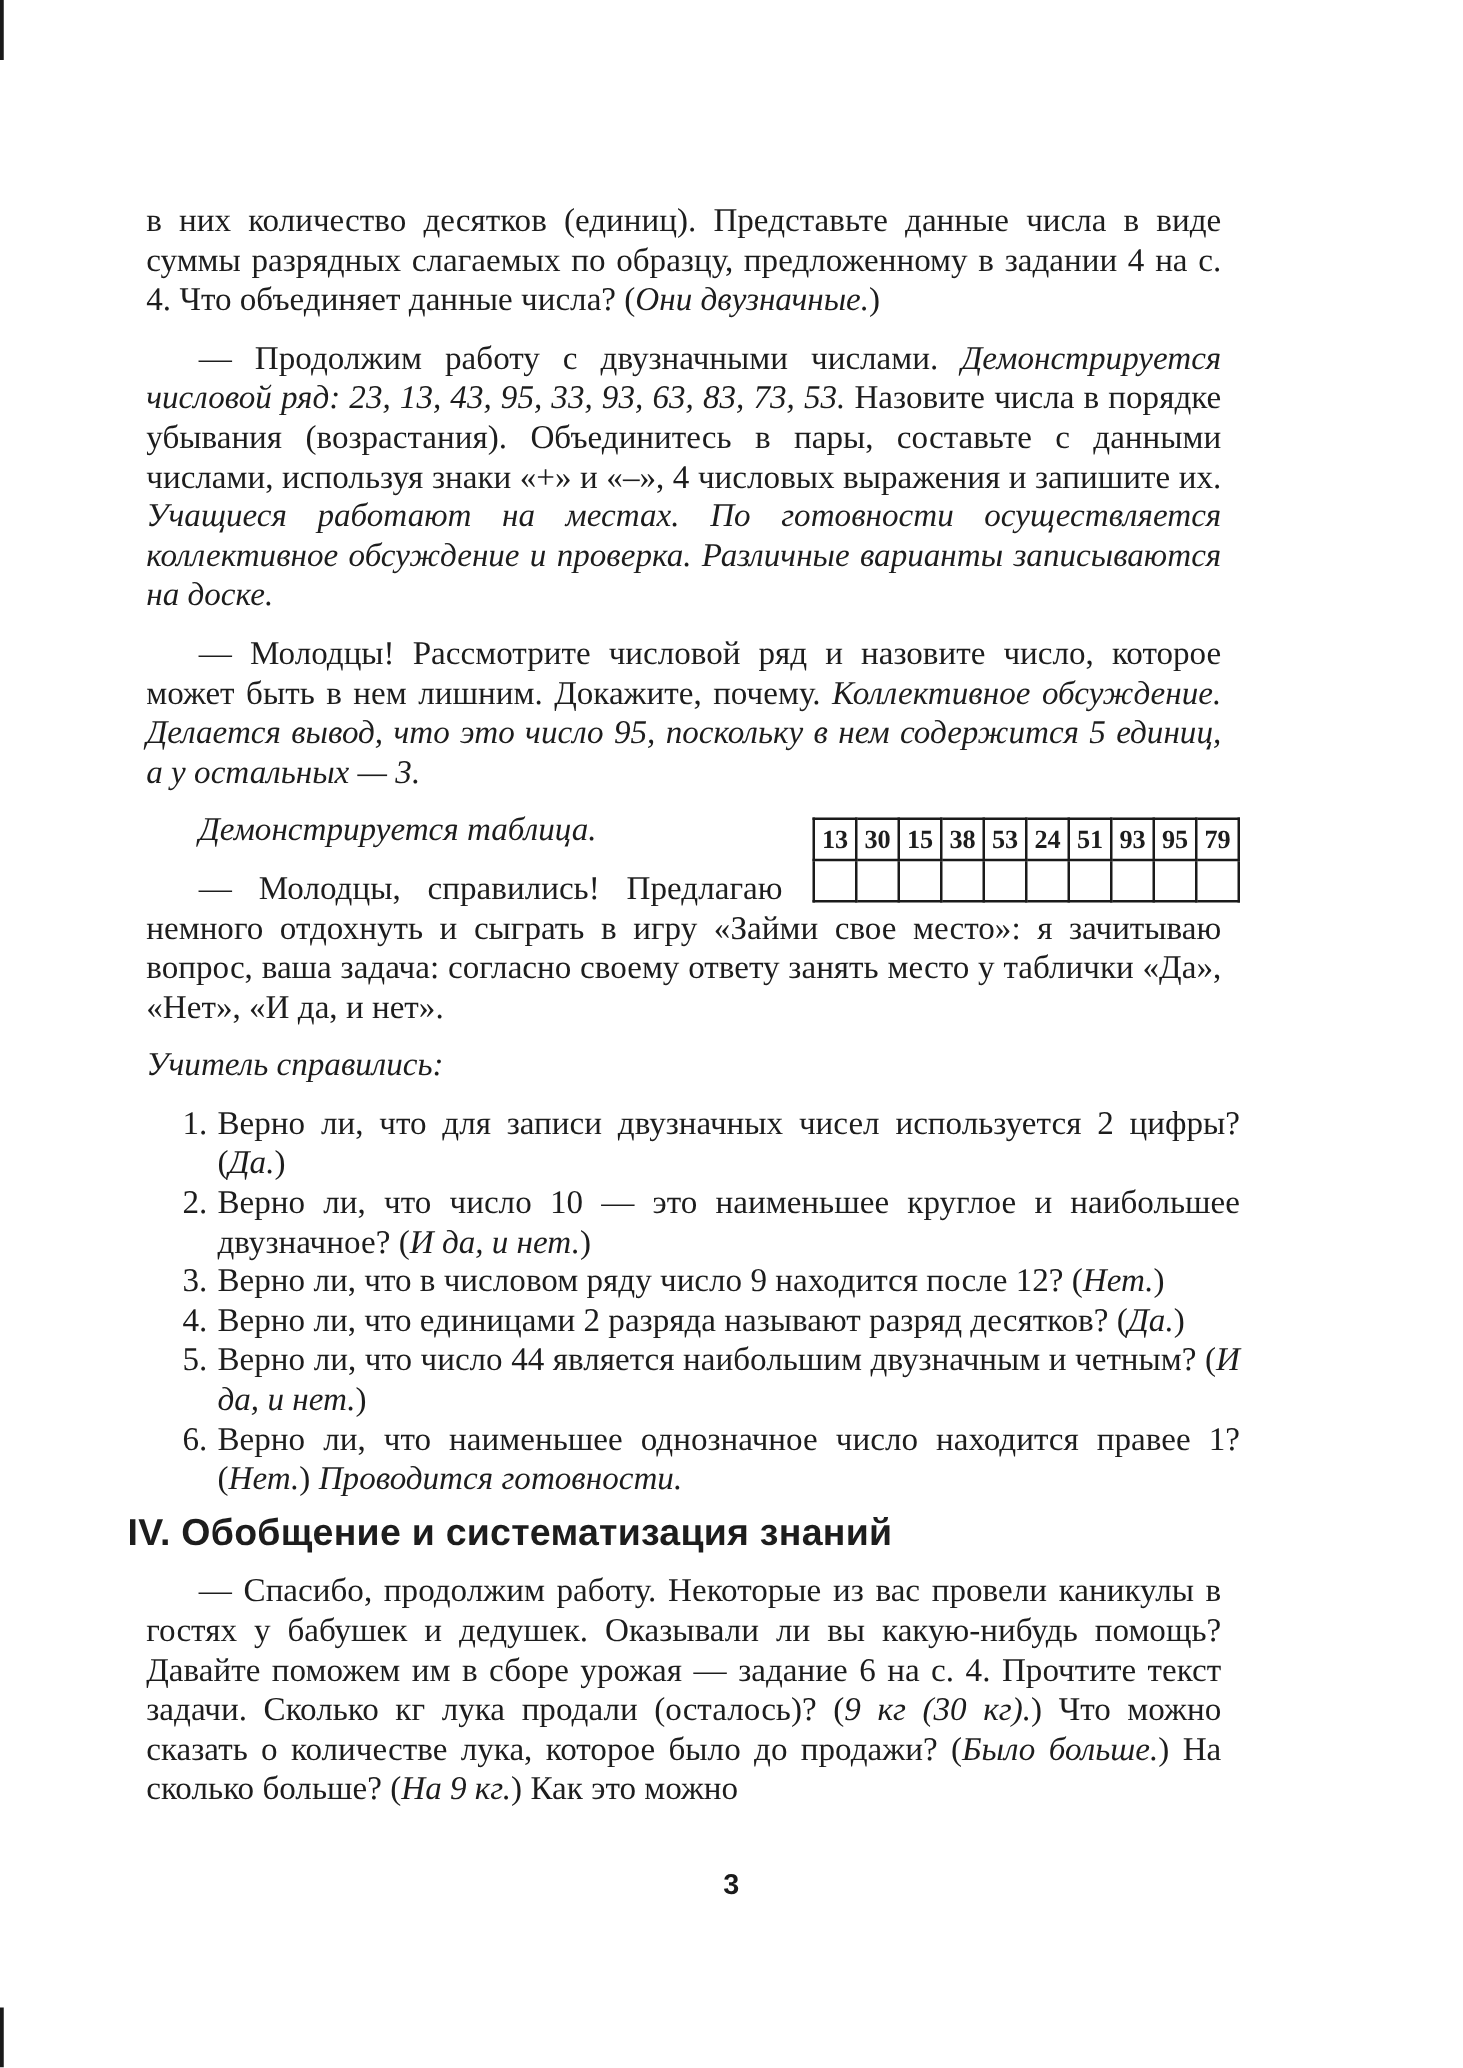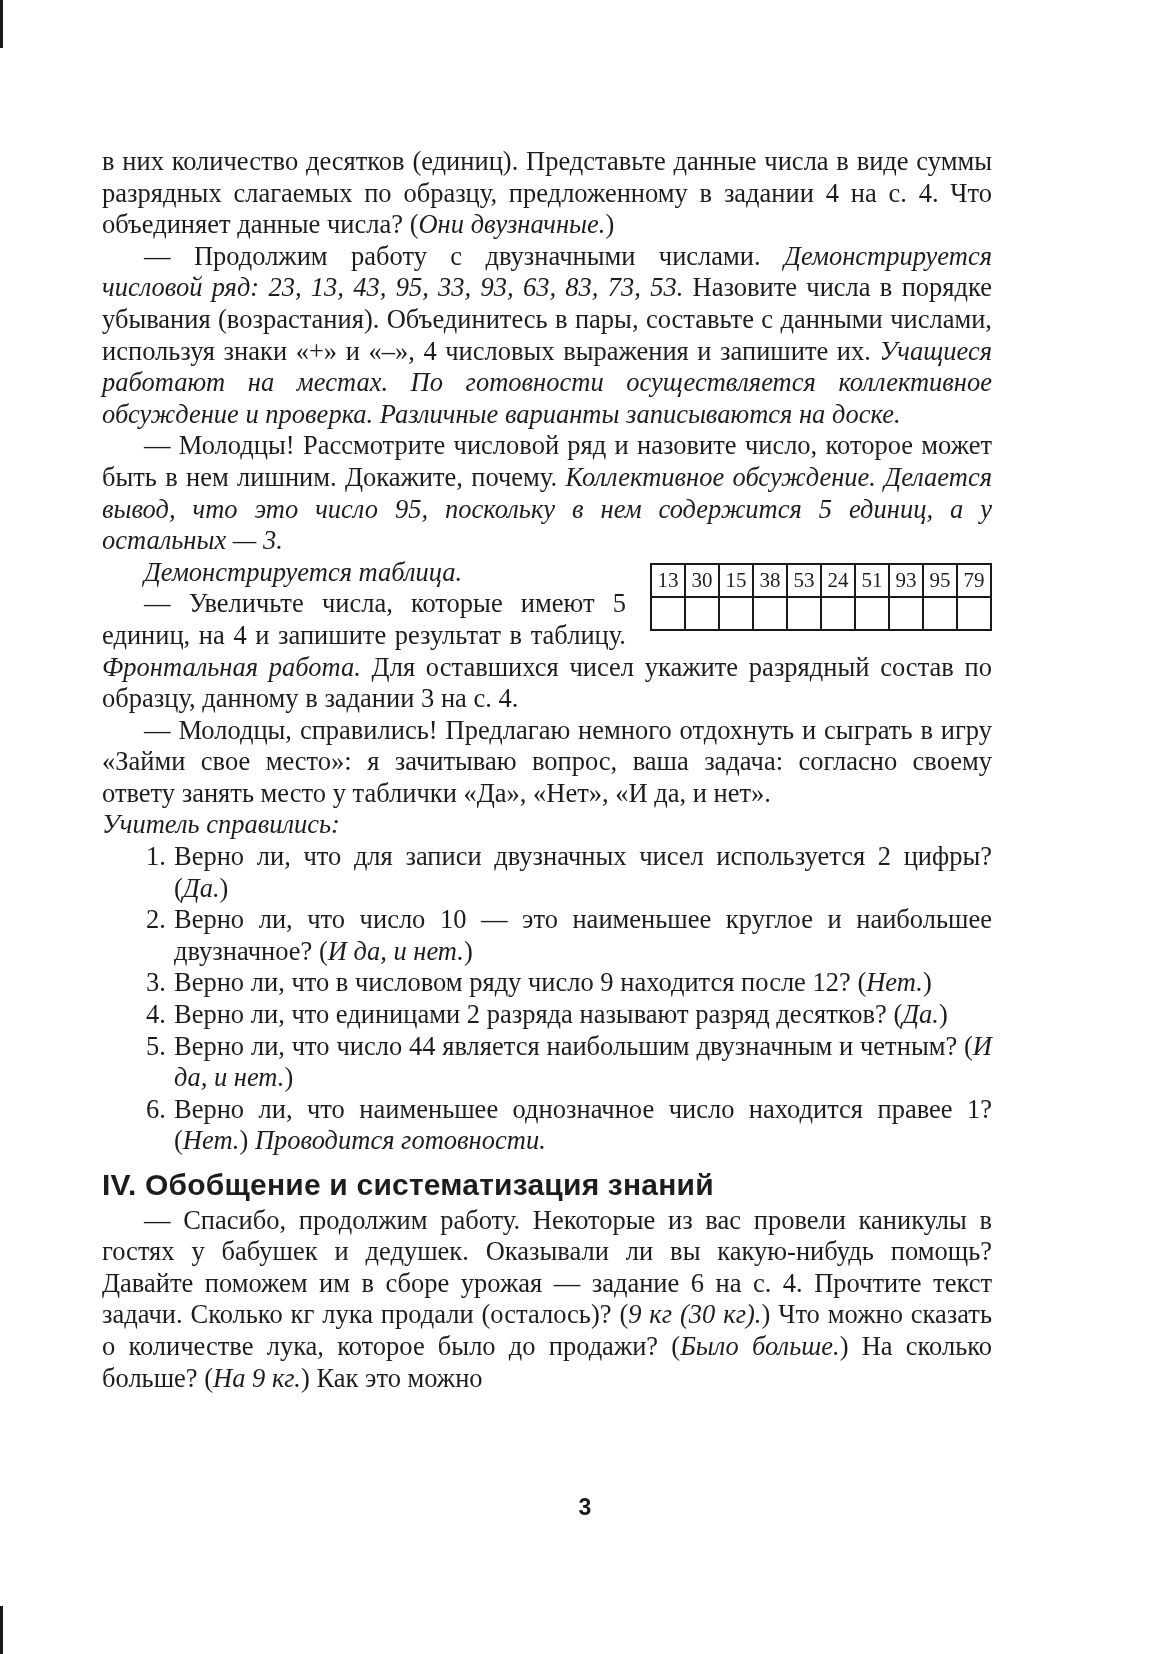--- a/index.html
+++ b/index.html
@@ -5,26 +5,26 @@
   html, body { margin: 0; padding: 0; background: #ffffff; }
   body { width: 1170px; height: 1654px; position: relative; overflow: hidden; }
   .crop-mark { position: absolute; left: 0; width: 3px; background: #1a1a1a; }
   .crop-top { top: 0; height: 48px; }
   .crop-bottom { top: 1606px; height: 48px; }
   .page {
     position: absolute; left: 102px; top: 146px; width: 890px;
     font-family: "Liberation Serif", serif; font-size: 26.5px; line-height: 31.6px;
     color: #1d1d1d; text-align: justify;
   }
-  .page p { margin: 0; }
+  .page p { margin: 15px; }
   .indent { text-indent: 42px; }
   i { font-style: italic; }
   .float-table {
     float: right; margin: 6px 0 4px 24px; border-collapse: collapse;
-    font-family: "Liberation Serif", serif; font-weight: normal; font-size: 21px;
+    font-family: "Liberation Serif", serif; font-weight: bold; font-size: 21px;
   }
   .float-table td {
     border: 2.5px solid #1a1a1a; width: 32px; height: 31px; padding: 0;
     text-align: center; vertical-align: middle; line-height: 1;
   }
   .list { margin: 0; padding: 0; list-style: none; }
   .list li { position: relative; padding-left: 72px; }
   .list li .num { position: absolute; left: 44px; }
   .section-heading {
     font-family: "Liberation Sans", sans-serif; font-weight: bold; font-size: 30px;
@@ -73,21 +73,20 @@
       <td></td>
       <td></td>
       <td></td>
       <td></td>
     </tr>
   </tbody>
     </table>
 
   <p class="indent"><i>Демонстрируется таблица.</i></p>
 
-  <p class="indent"><span>— Увеличьте числа, которые имеют 5 единиц, на 4 и запишите результат в таблицу. </span><i>Фронтальная работа.</i><span> Для оставшихся чисел укажите разрядный состав по образцу, данному в задании 3 на с. 4.</span></p>
 
   <p class="indent"><span>— Молодцы, справились! Предлагаю немного отдохнуть и сыграть в игру «Займи свое место»: я зачитываю вопрос, ваша задача: согласно своему ответу занять место у таблички «Да», «Нет», «И да, и нет».</span></p>
 
   <p><i>Учитель справились:</i></p>
 
   <ol class="list">
     <li><span class="num">1.</span><span>Верно ли, что для записи двузначных чисел используется 2 цифры? (</span><i>Да.</i><span>)</span><i></i></li>
     <li><span class="num">2.</span><span>Верно ли, что число 10 — это наименьшее круглое и наибольшее двузначное? (</span><i>И да, и нет.</i><span>)</span><i></i></li>
     <li><span class="num">3.</span><span>Верно ли, что в числовом ряду число 9 находится после 12? (</span><i>Нет.</i><span>)</span><i></i></li>
     <li><span class="num">4.</span><span>Верно ли, что единицами 2 разряда называют разряд десятков? (</span><i>Да.</i><span>)</span><i></i></li>

